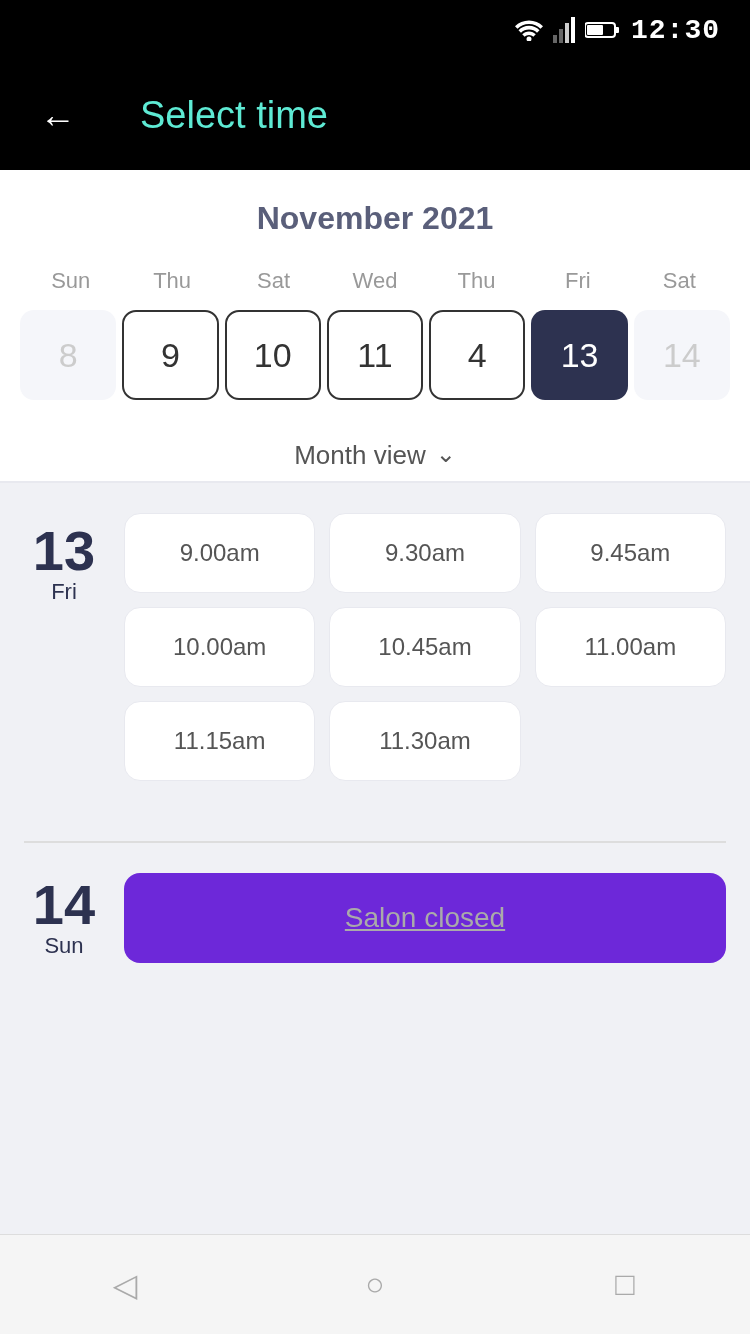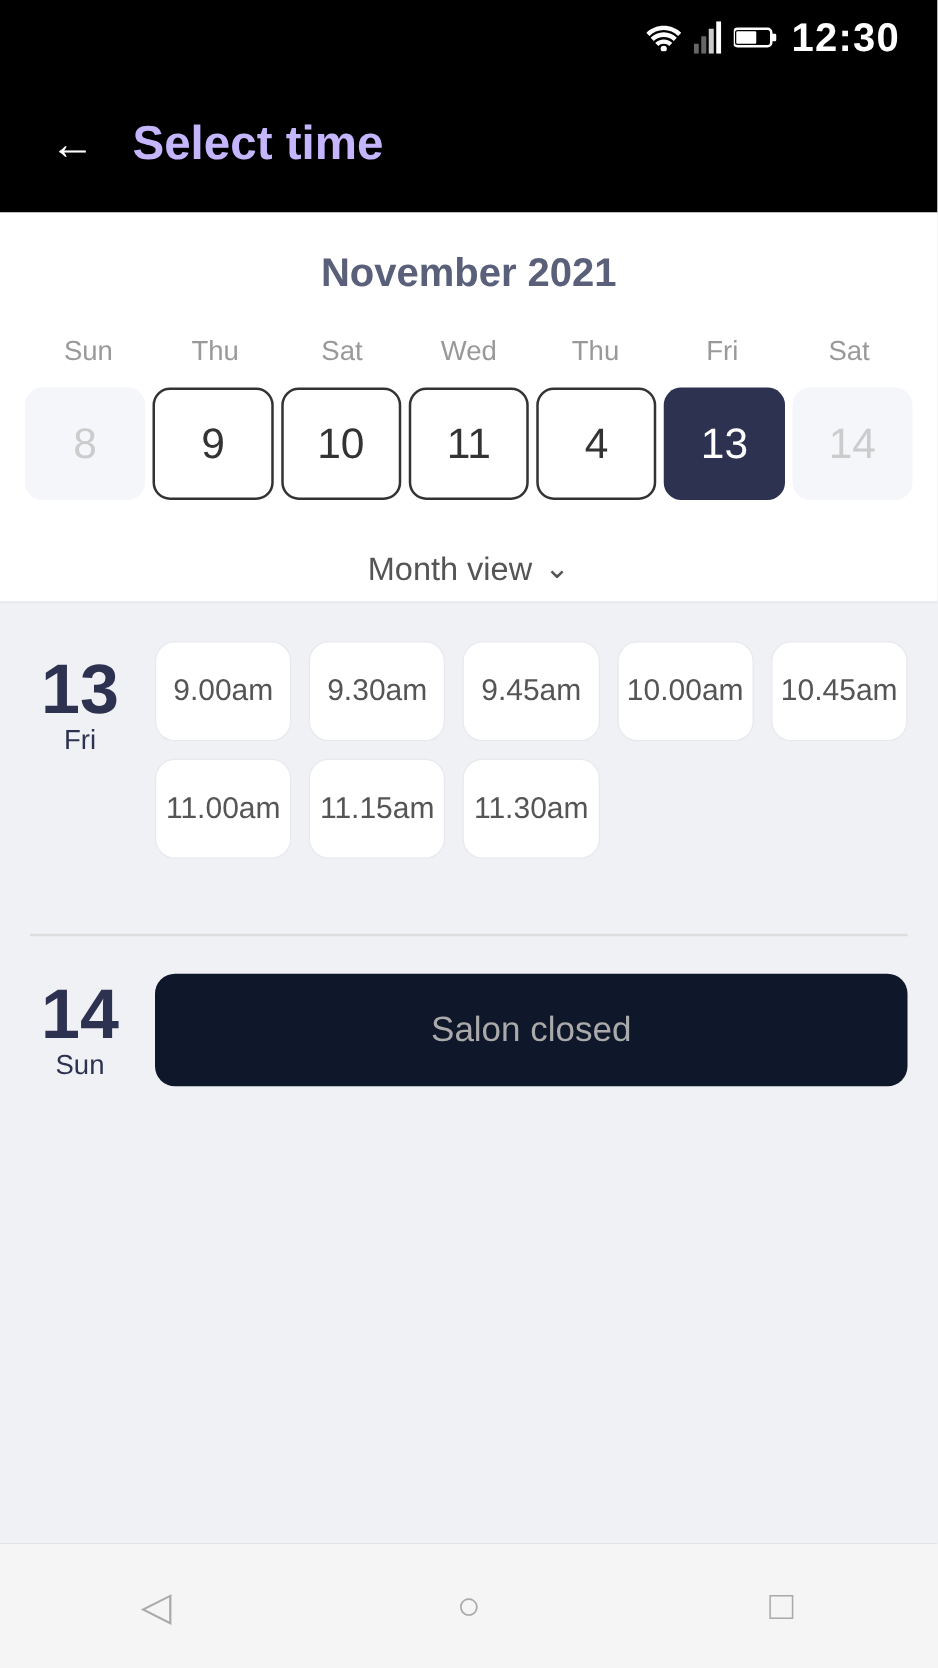--- a/index.html
+++ b/index.html
@@ -23,45 +23,47 @@
       padding: 0 30px;
       gap: 12px;
     }
     .status-icons {
       display: flex;
       align-items: center;
       gap: 10px;
     }
     .status-time {
       color: #fff;
-      font-size: 32px;
+      font-size: 28px;
       font-weight: 600;
       letter-spacing: 1px;
+      font-family: Liberation Mono, monospace;
     }
 
     
     .header {
       width: 750px;
       height: 110px;
       background: #000;
       display: flex;
       align-items: center;
       padding: 0 40px;
       gap: 30px;
     }
     .back-btn {
       color: #fff;
       font-size: 36px;
       cursor: pointer;
       line-height: 1;
     }
     .header-title {
-      color: #c4b5fd;
+      color: #5eead4;
       font-size: 38px;
-      font-weight: 700;
+      font-weight: 400;
+      margin-left: 34px;
     }
 
     
     .calendar-section {
       background: #fff;
       padding: 30px 20px 20px;
     }
     .calendar-month {
       text-align: center;
       font-size: 32px;
@@ -158,21 +160,21 @@
       line-height: 1;
     }
     .day-name {
       font-size: 22px;
       color: #2d3250;
       font-weight: 400;
     }
     .time-slots-grid {
       margin-left: 100px;
       display: grid;
-      grid-template-columns: repeat(5, 1fr);
+      grid-template-columns: repeat(3, 1fr);
       gap: 14px;
     }
     .time-slot {
       background: #fff;
       border-radius: 16px;
       height: 80px;
       display: flex;
       align-items: center;
       justify-content: center;
       font-size: 24px;
@@ -199,28 +201,29 @@
     }
     .closed-day-label {
       display: flex;
       flex-direction: column;
       align-items: center;
       width: 80px;
       flex-shrink: 0;
     }
     .closed-badge {
       flex: 1;
-      background: #0f172a;
+      background: #6d28d9;
       border-radius: 16px;
       height: 90px;
       display: flex;
       align-items: center;
       justify-content: center;
       font-size: 28px;
       color: #aaa;
+      text-decoration: underline;
     }
 
     
     .nav-bar {
       position: fixed;
       bottom: 0;
       width: 750px;
       height: 100px;
       background: #f5f5f5;
       border-top: 1px solid #ddd;

